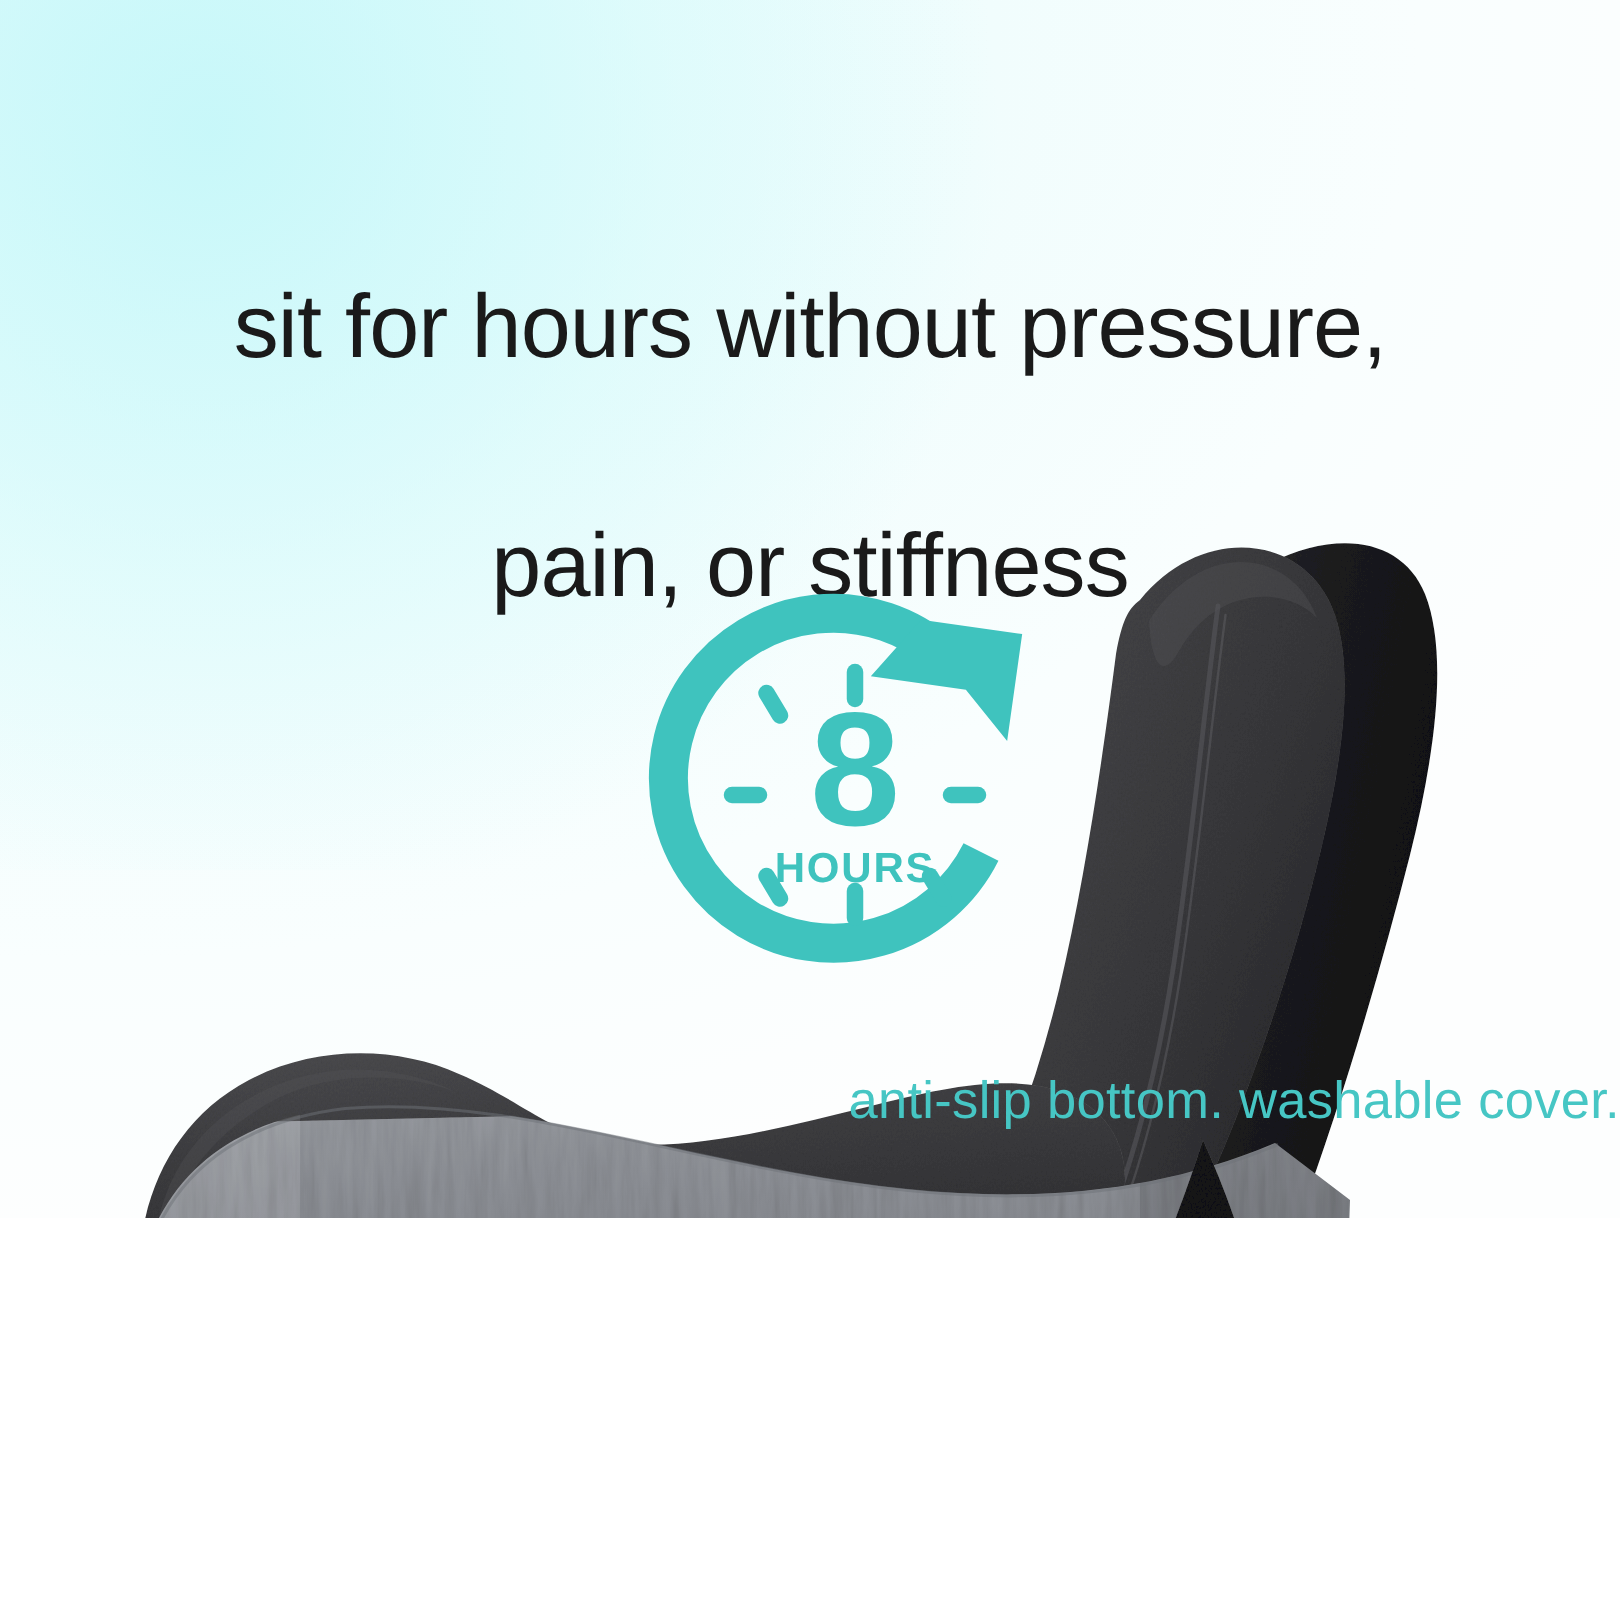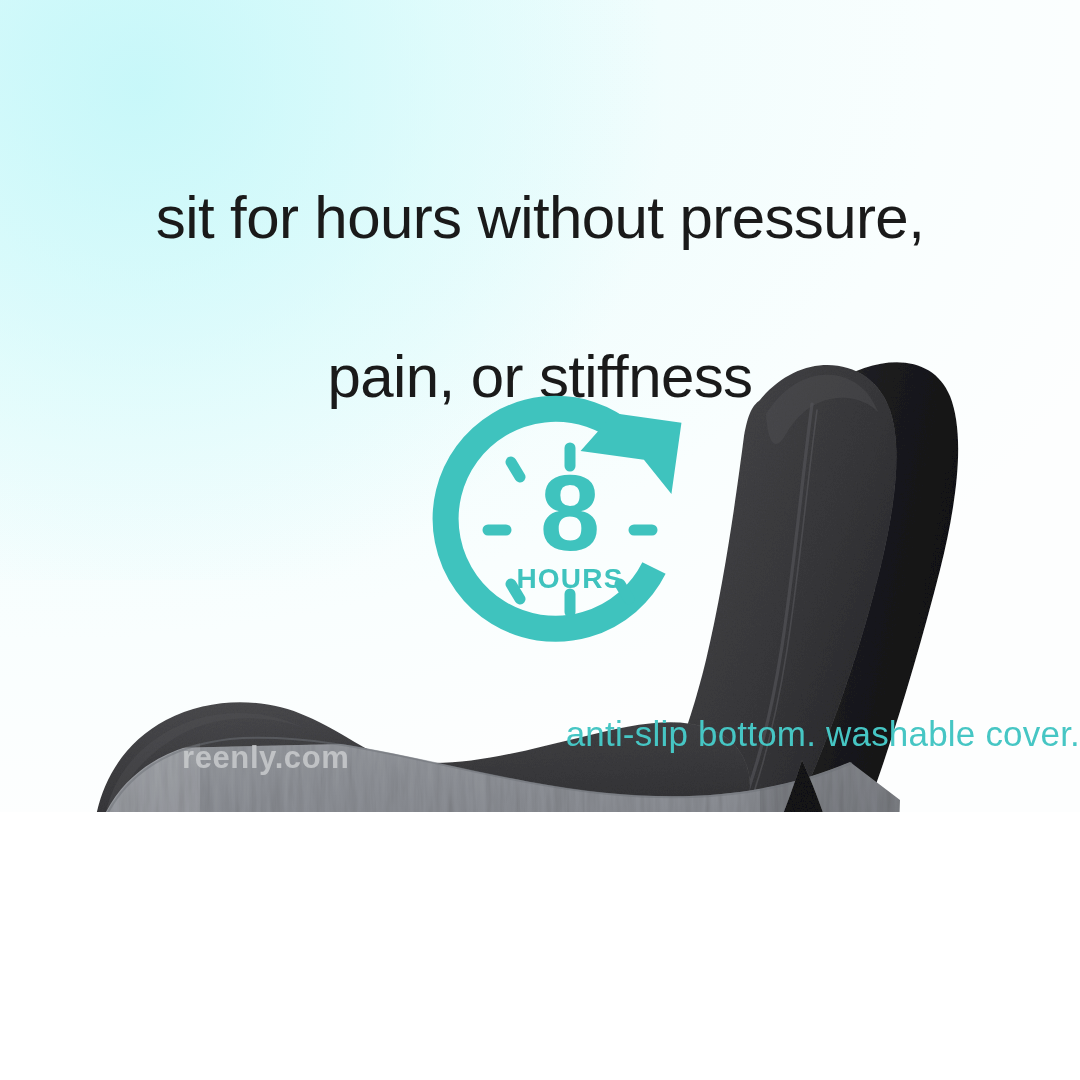--- a/index.html
+++ b/index.html
@@ -233,21 +233,20 @@
       <path fill="#14161A" d="M 60 585 C 240 598 600 600 812 582 L 816 596
                C 600 614 240 612 60 599 Z"></path>
 
       <path filter="url(#fabricNoise)" fill="#131316" d="M 742 430 C 760 470 776 516 782 556
                C 786 582 776 596 756 596
                C 726 596 700 584 684 566
                C 706 530 726 480 742 430 Z"></path>
     </svg>
   </div>
 
-  <div id="watermark">reenly.com</div>
 
   <div id="badge">
     <svg viewBox="0 0 276 276" xmlns="http://www.w3.org/2000/svg">
       <g fill="#3FC3BE">
 
         <path fill="none" stroke="#3FC3BE" stroke-width="26" stroke-linecap="butt" d="M 196 44
                  A 110 110 0 1 0 222 176"></path>
 
         <path d="M 178 24 L 246 24 L 246 96 L 214 66 L 150 66 Z" transform="rotate(8 200 52)"></path>
 

